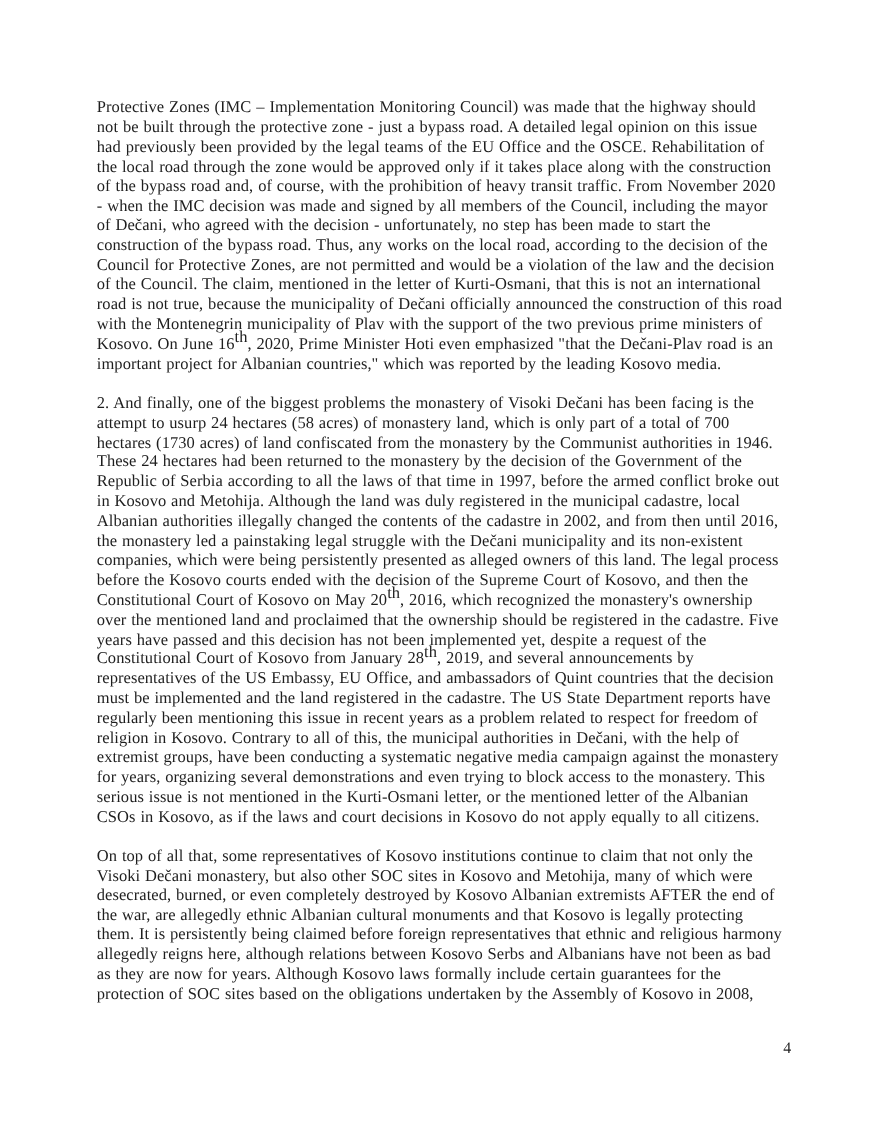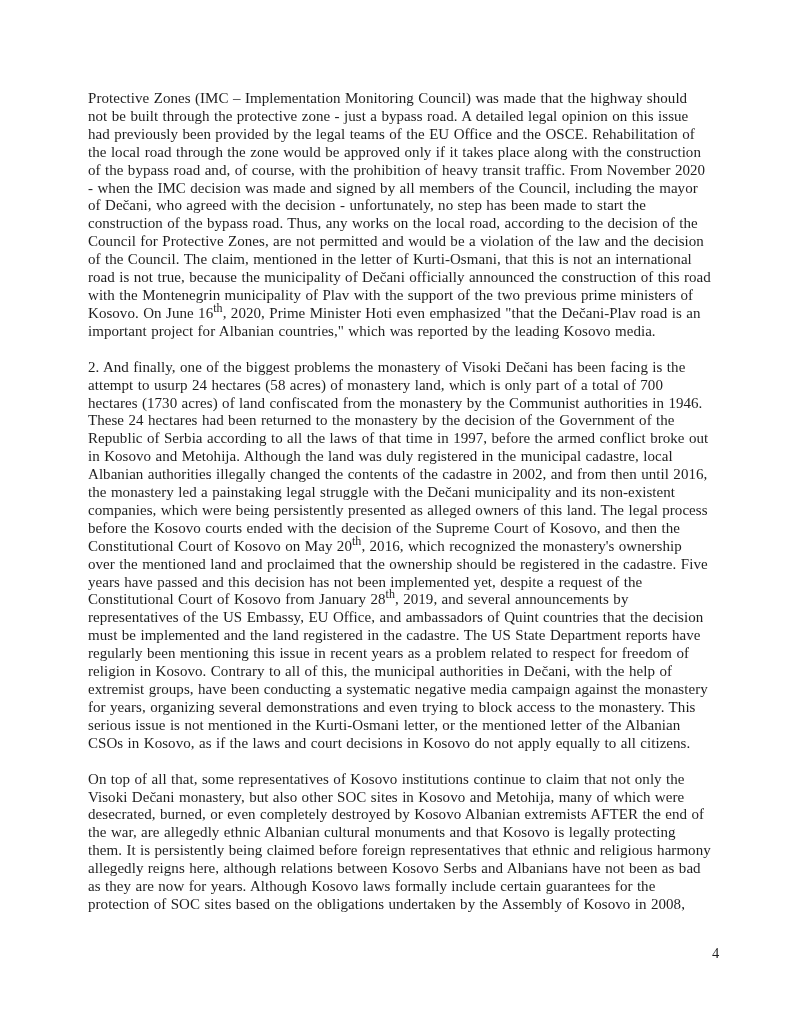--- a/index.html
+++ b/index.html
@@ -28,21 +28,21 @@
   }
   .para {
     margin: 0 0 18px 0;
     font-size: 15px;
     line-height: 17.9px;
     white-space: pre;
     letter-spacing: 0.05px;
     word-spacing: 0.6px;
   }
   .para sup {
-    font-size: 12px;
+    font-size: 15px;
     line-height: 0;
     vertical-align: super;
   }
   .page-number {
     position: absolute;
     top: 944px;
     left: 712px;
     font-size: 14.5px;
     line-height: 18px;
   }

